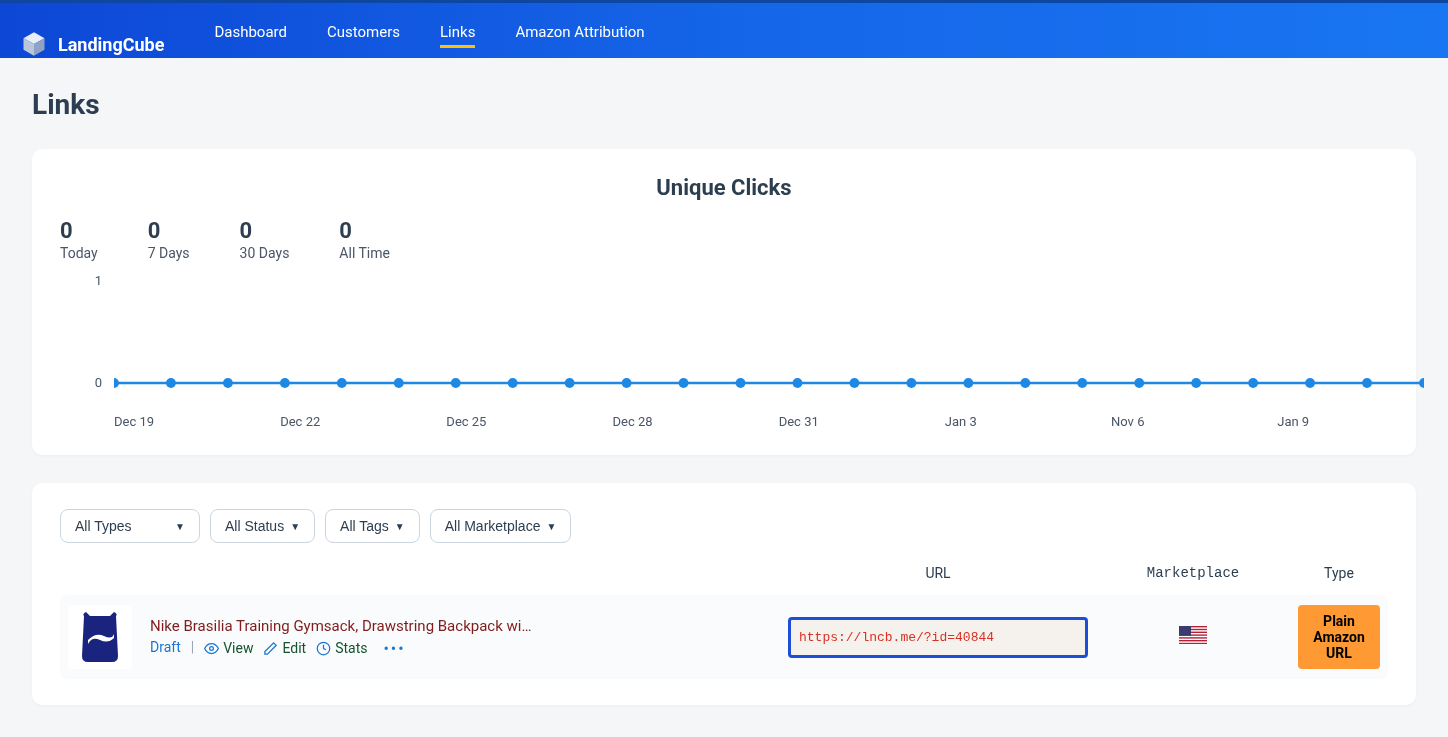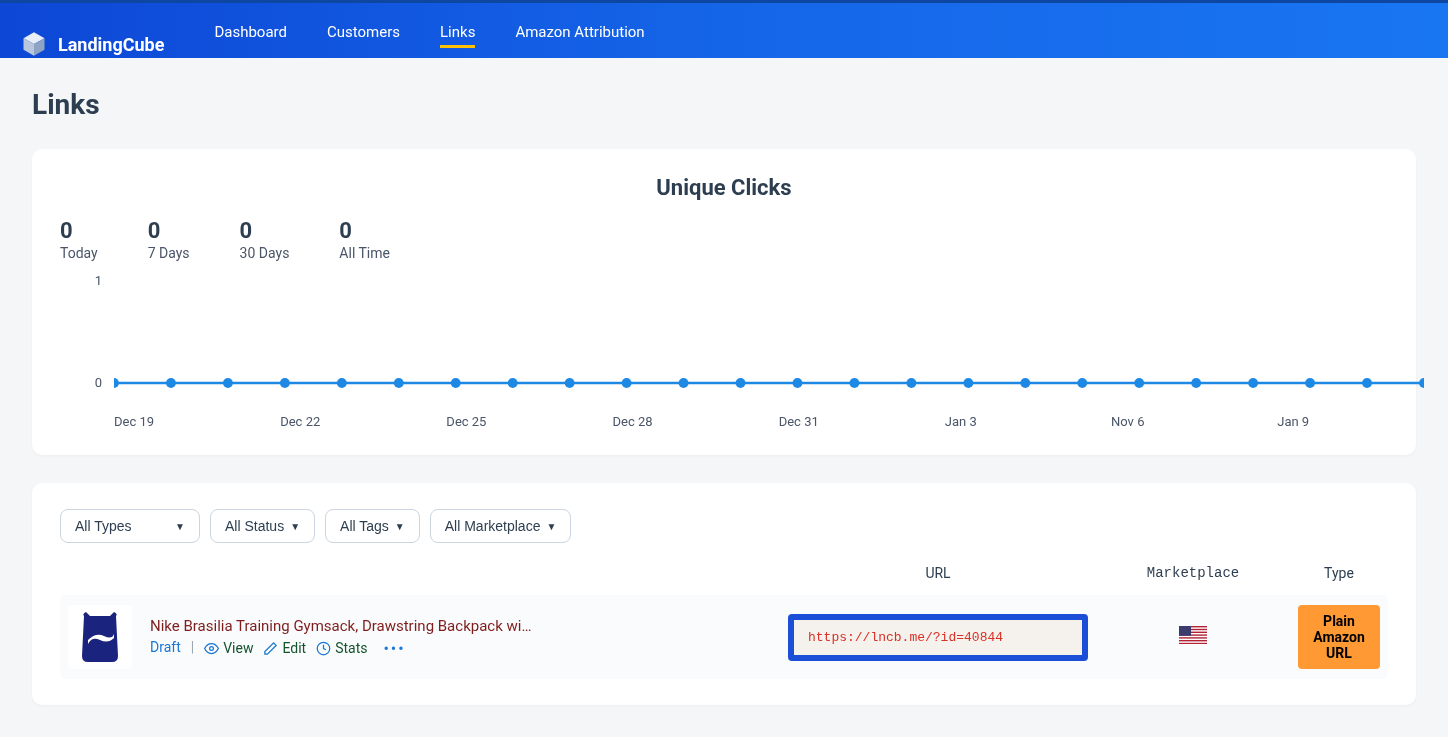--- a/index.html
+++ b/index.html
@@ -35,21 +35,21 @@
 .table-row { display: flex; align-items: center; background: #fafbfc; border-radius: 6px; padding: 10px 8px; }
 .product-cell { display: flex; align-items: center; gap: 18px; flex: 0 0 720px; }
 .product-thumb { width: 64px; height: 64px; background: #fff; border-radius: 4px; display: flex; align-items: center; justify-content: center; }
 .product-name { font-size: 15px; color: #7f1d1d; margin-bottom: 4px; }
 .product-actions { display: flex; gap: 10px; font-size: 14px; }
 .draft { color: #1976d2; }
 .sep { color: #9aa5b1; }
 .action-link { color: #14532d; cursor: pointer; display: inline-flex; align-items: center; gap: 4px; }
 .more-dots { color: #1976d2; font-size: 16px; letter-spacing: 2px; cursor: pointer; margin-left: 6px; }
 .url-cell { flex: 0 0 300px; }
-.url-box { background: #f5f2ed; border: 6px solid #1d4ed8; border-radius: 4px; padding: 10px 14px; font-family: "Courier New", monospace; font-size: 13px; color: #d93025; }
+.url-box { background: #f5f2ed; border: 3px solid #1d4ed8; border-radius: 4px; padding: 10px 8px; font-family: "Courier New", monospace; font-size: 13px; color: #d93025; }
 .mkt-cell { flex: 0 0 210px; text-align: center; }
 .flag { display: inline-block; width: 28px; height: 18px; position: relative; }
 .type-cell { flex: 1; text-align: center; }
 .type-badge { display: inline-block; background: #ff9933; color: #000000; font-weight: 700; font-size: 14px; padding: 8px 14px; border-radius: 4px; }
 .icon-sm { width: 15px; height: 15px; }
 </style>
 </head>
 <body>
 
 <div class="top-blue-strip"></div>

